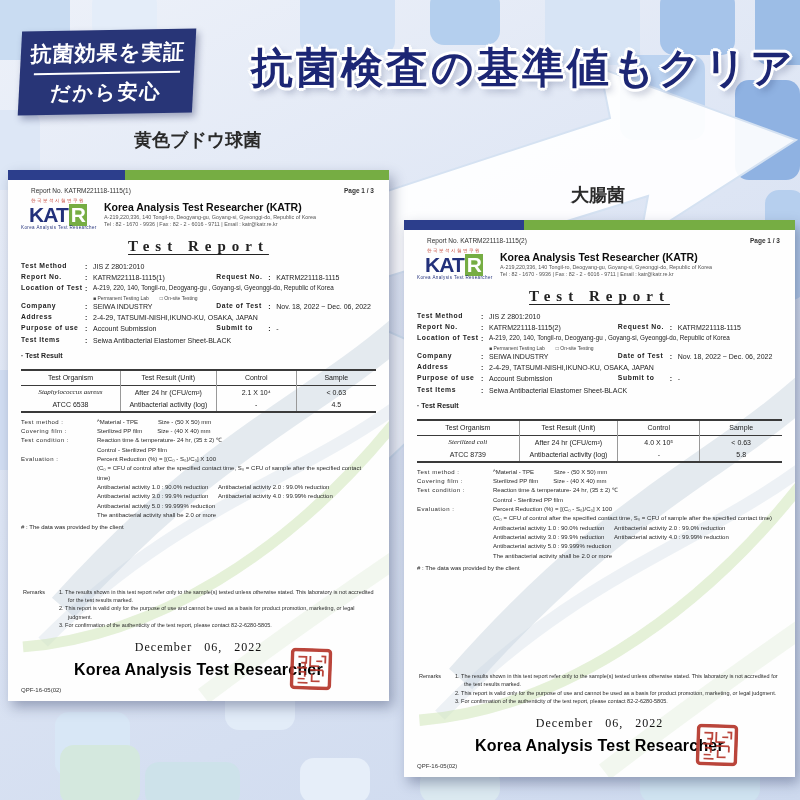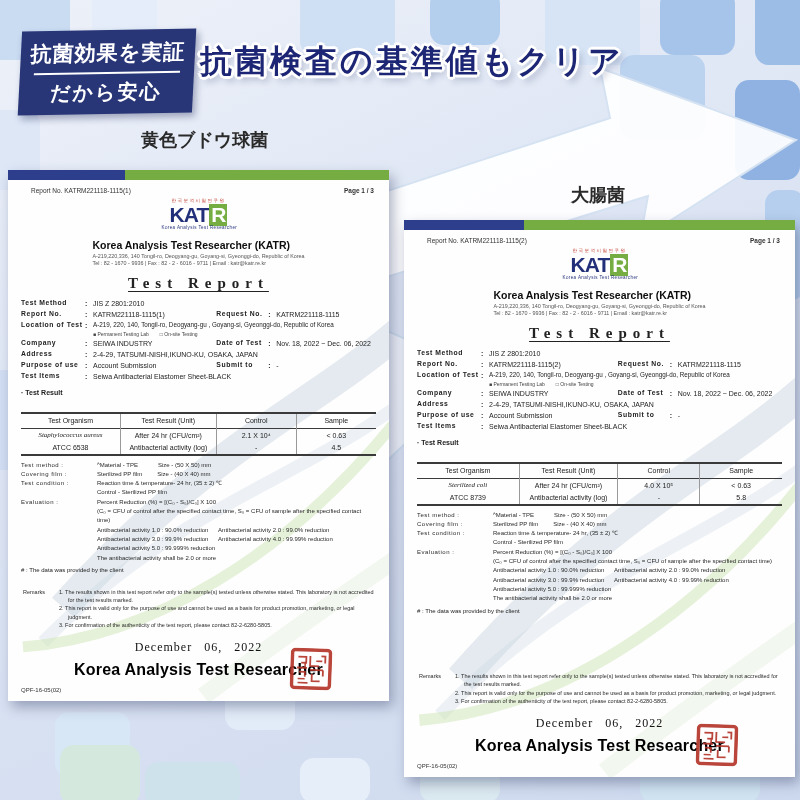--- a/index.html
+++ b/index.html
@@ -12,43 +12,43 @@
   
   .badge{position:absolute;left:20px;top:30px;width:174px;height:84px;background:#283577;
     color:#fff;display:flex;flex-direction:column;align-items:center;justify-content:center;gap:5px;
     transform:skewX(-4deg) rotate(-1deg);box-shadow:3px 4px 7px rgba(20,30,80,.35);}
   .badge-l1{font-size:21px;font-weight:bold;letter-spacing:1px;}
   .badge-rule{width:84%;height:2px;background:#fff;}
   .badge-l2{font-size:20px;font-weight:bold;letter-spacing:2px;}
 
   
   .main-title{position:absolute;left:200px;top:40px;width:596px;white-space:nowrap;
-    font-family:"DejaVu Serif","Liberation Serif",serif;font-weight:900;font-size:32px;
+    font-family:"DejaVu Serif","Liberation Serif",serif;font-weight:900;font-size:42px;
     color:#1c2674;letter-spacing:3px;
     text-shadow:-2px -2px 0 #fff,2px -2px 0 #fff,-2px 2px 0 #fff,2px 2px 0 #fff,
-      0 -3px 0 #fff,0 3px 0 #fff,-3px 0 0 #fff,3px 0 0 #fff,4px 5px 7px rgba(30,40,90,.35);}
+      0 -3px 0 #fff,0 3px 0 #fff,-3px 0 0 #fff,3px 0 0 #fff,4px 5px 7px rgba(30,40,90,.35);text-align:right;}
 
   .doc-label{position:absolute;font-size:18px;font-weight:600;color:#2a2a2a;}
-  #label1{left:141px;top:128px;}
+  #label1{left:134px;top:128px;}
   #label2{left:571px;top:183px;}
 
   
   .doc{position:absolute;background:#fefefe;display:flex;flex-direction:column;
     box-shadow:4px 6px 12px rgba(40,50,90,.38);color:#222;}
   #doc1{left:8px;top:170px;width:381px;height:531px;}
   #doc2{left:404px;top:220px;width:391px;height:557px;}
   .doc-bar{height:10px;background:linear-gradient(to right,#2c3e8c 0 30.8%,#76ad43 30.8% 100%);flex:none;}
   .doc-inner{position:relative;flex:1;display:flex;flex-direction:column;padding:4px 13px 4px 13px;overflow:hidden;}
   .doc-inner > *{position:relative;z-index:1;}
   .swoosh{position:absolute;left:0;top:0;width:100%;height:100%;z-index:0 !important;}
 
   .report-line{display:flex;justify-content:space-between;font-size:6.5px;color:#333;padding:3px 2px 0 10px;}
   .page-no{font-weight:bold;}
 
-  .logo-row{display:flex;align-items:center;gap:9px;margin-top:5px;flex-direction:column;}
+  .logo-row{display:flex;align-items:center;gap:9px;margin-top:5px;}
   .katr-logo{width:74px;flex:none;text-align:center;line-height:1;}
   .katr-kr{font-size:4.5px;color:#c0392b;letter-spacing:1.5px;white-space:nowrap;}
   .katr-main{font-weight:900;font-size:21px;color:#22307a;letter-spacing:-1px;line-height:1.05;}
   .katr-r{display:inline-block;background:#76ad43;color:#fff;padding:0 2px;margin-left:1px;}
   .katr-sub{font-size:4.5px;color:#22307a;letter-spacing:.4px;white-space:nowrap;}
   .org-block{flex:1;line-height:1.3;}
   .org-name{font-size:10.5px;font-weight:bold;color:#0d0d0d;}
   .org-addr,.org-tel{font-size:5.4px;color:#555;}
 
   .tr-title{text-align:center;font-family:"Liberation Serif",serif;font-weight:bold;font-size:15px;
@@ -61,21 +61,21 @@
   .irow.two .ip.right{flex:1 1 45%;}
   .ilabel{width:64px;flex:none;font-weight:bold;letter-spacing:.6px;font-size:6.8px;}
   .ilabel.r2{width:52px;}
   .icolon{width:8px;flex:none;font-weight:bold;}
   .ival{white-space:pre-wrap;}
   .ival.small{font-size:6.3px;}
   .iloc-sub{font-size:5px;margin-left:72px;line-height:1.3;color:#444;white-space:pre-wrap;}
 
   .result-head{font-size:7px;font-weight:bold;margin-top:6px;}
   .result-head::before{content:"·  ";}
-  table.result{width:100%;border-collapse:collapse;margin-top:16px;font-size:7px;table-layout:fixed;}
+  table.result{width:100%;border-collapse:collapse;margin-top:10px;font-size:7px;table-layout:fixed;}
   table.result col.c1{width:28%;} table.result col.c2{width:27%;}
   table.result col.c3{width:22.5%;} table.result col.c4{width:22.5%;}
   table.result thead tr{border-top:2px solid #3a3a3a;border-bottom:1.5px solid #3a3a3a;}
   table.result tbody tr:last-child{border-bottom:2px solid #3a3a3a;}
   table.result th{font-weight:normal;padding:3.5px 2px;text-align:center;}
   table.result td{padding:2.5px 2px;text-align:center;}
   table.result th + th, table.result td + td{border-left:1px solid #999;}
   td.org-cell{text-align:left;padding-left:9px;}
   .it{font-style:italic;font-family:"Liberation Serif",serif;}
 

